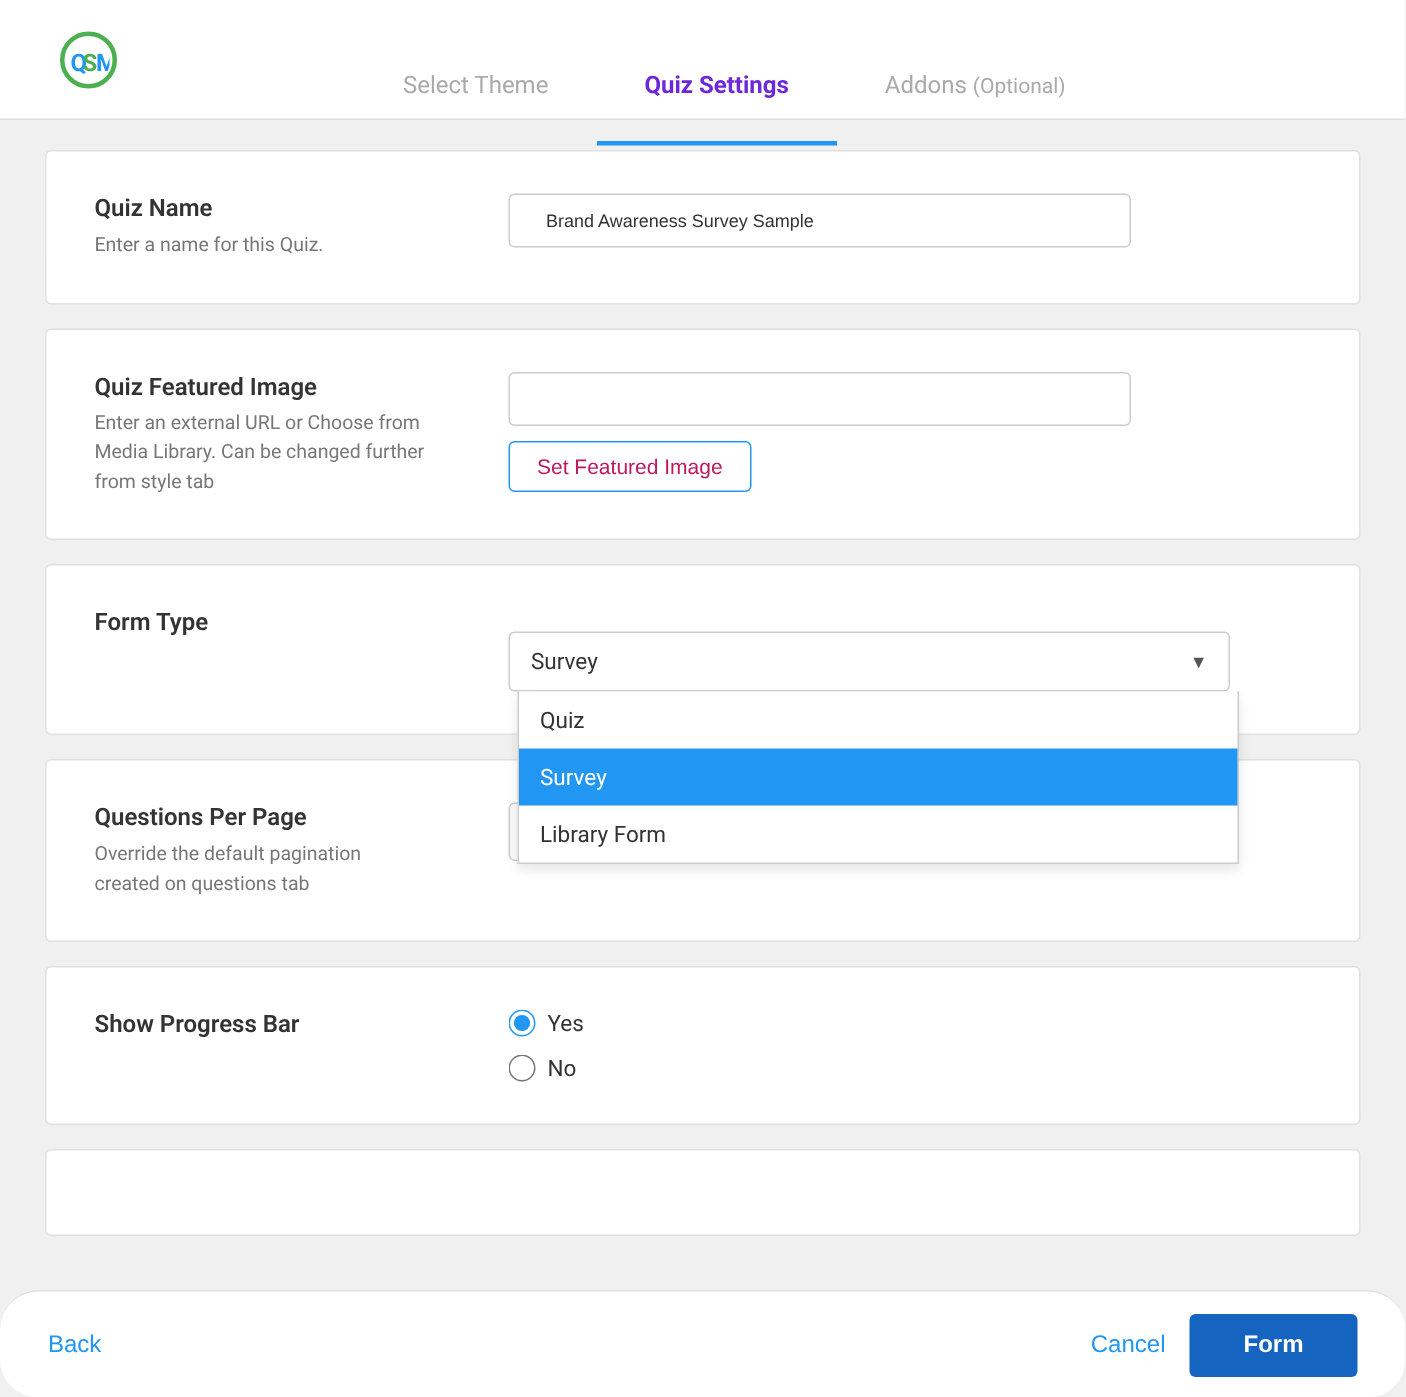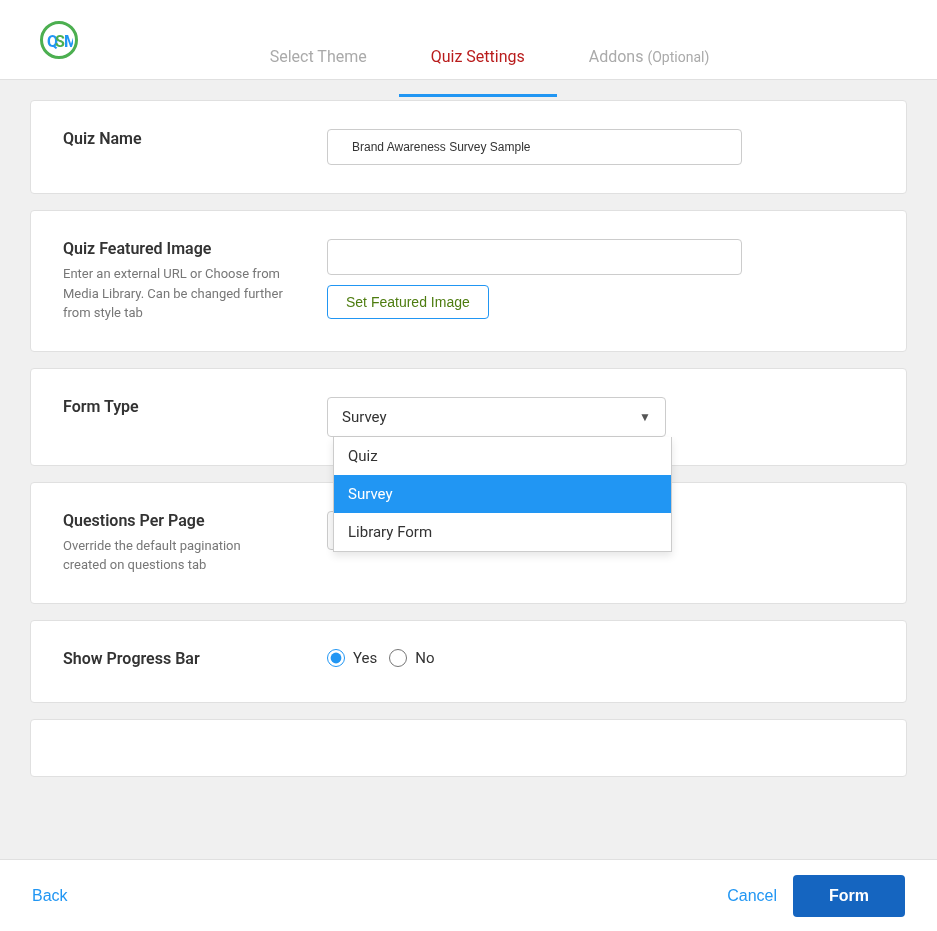--- a/index.html
+++ b/index.html
@@ -40,22 +40,22 @@
     .nav-tab {
       padding: 28px 32px;
       font-size: 16px;
       cursor: pointer;
       color: #999;
       border-bottom: 3px solid transparent;
       position: relative;
       top: 18px;
     }
     .nav-tab.active {
-      color: #b91c1c;
-      font-weight: 400;
+      color: #6d28d9;
+      font-weight: 700;
       border-bottom: 3px solid #2196F3;
     }
     .nav-tab.inactive {
       color: #aaa;
     }
 
     
     .main-content {
       flex: 1;
       padding: 20px 30px;
@@ -67,21 +67,21 @@
       background: #fff;
       border-radius: 4px;
       border: 1px solid #e0e0e0;
       margin-bottom: 16px;
       padding: 28px 32px;
     }
 
     .field-row {
       display: flex;
       align-items: flex-start;
-      gap: 44px;
+      gap: 56px;
     }
 
     .field-label-group {
       width: 220px;
       flex-shrink: 0;
     }
 
     .field-label {
       font-size: 16px;
       font-weight: 600;
@@ -108,30 +108,31 @@
       font-size: 12px;
       color: #333;
       outline: none;
     }
 
     .btn-featured {
       margin-top: 10px;
       padding: 8px 18px;
       border: 1px solid #2196F3;
       background: #fff;
-      color: #4d7c0f;
+      color: #be185d;
       border-radius: 4px;
       font-size: 14px;
       cursor: pointer;
     }
 
     
     .select-wrapper {
       position: relative;
-      width: 339px;
+      width: 481px;
+      margin-top: 16px;
     }
     .select-display {
       width: 100%;
       padding: 10px 14px;
       border: 1px solid #ccc;
       border-radius: 4px;
       font-size: 15px;
       color: #333;
       background: #fff;
       cursor: pointer;
@@ -173,21 +174,21 @@
       border: 1px solid #ccc;
       border-radius: 4px;
       font-size: 15px;
       color: #333;
       background: #f9f9f9;
     }
 
     
     .radio-group {
       display: flex;
-      flex-direction: row;
+      flex-direction: column;
       gap: 12px;
     }
     .radio-label {
       display: flex;
       align-items: center;
       gap: 8px;
       font-size: 15px;
       color: #333;
       cursor: pointer;
     }
@@ -200,20 +201,21 @@
 
     
     .footer {
       background: #fff;
       border-top: 1px solid #e0e0e0;
       padding: 16px 32px;
       display: flex;
       align-items: center;
       justify-content: space-between;
       height: 72px;
+      border-radius: 26px;
     }
 
     .btn-back {
       background: none;
       border: none;
       color: #2196F3;
       font-size: 16px;
       cursor: pointer;
       padding: 8px 0;
     }
@@ -274,20 +276,21 @@
     </div>
   </div>
 </div>
 
 <div class="main-content">
 
   <div class="card">
     <div class="field-row">
       <div class="field-label-group">
         <div class="field-label">Quiz Name</div>
+        <div class="field-hint">Enter a name for this Quiz.</div>
       </div>
       <div class="field-control">
         <input type="text" class="text-input" value="Brand Awareness Survey Sample" style="">
       </div>
     </div>
   </div>
 
   <div class="card">
     <div class="field-row">
       <div class="field-label-group">

